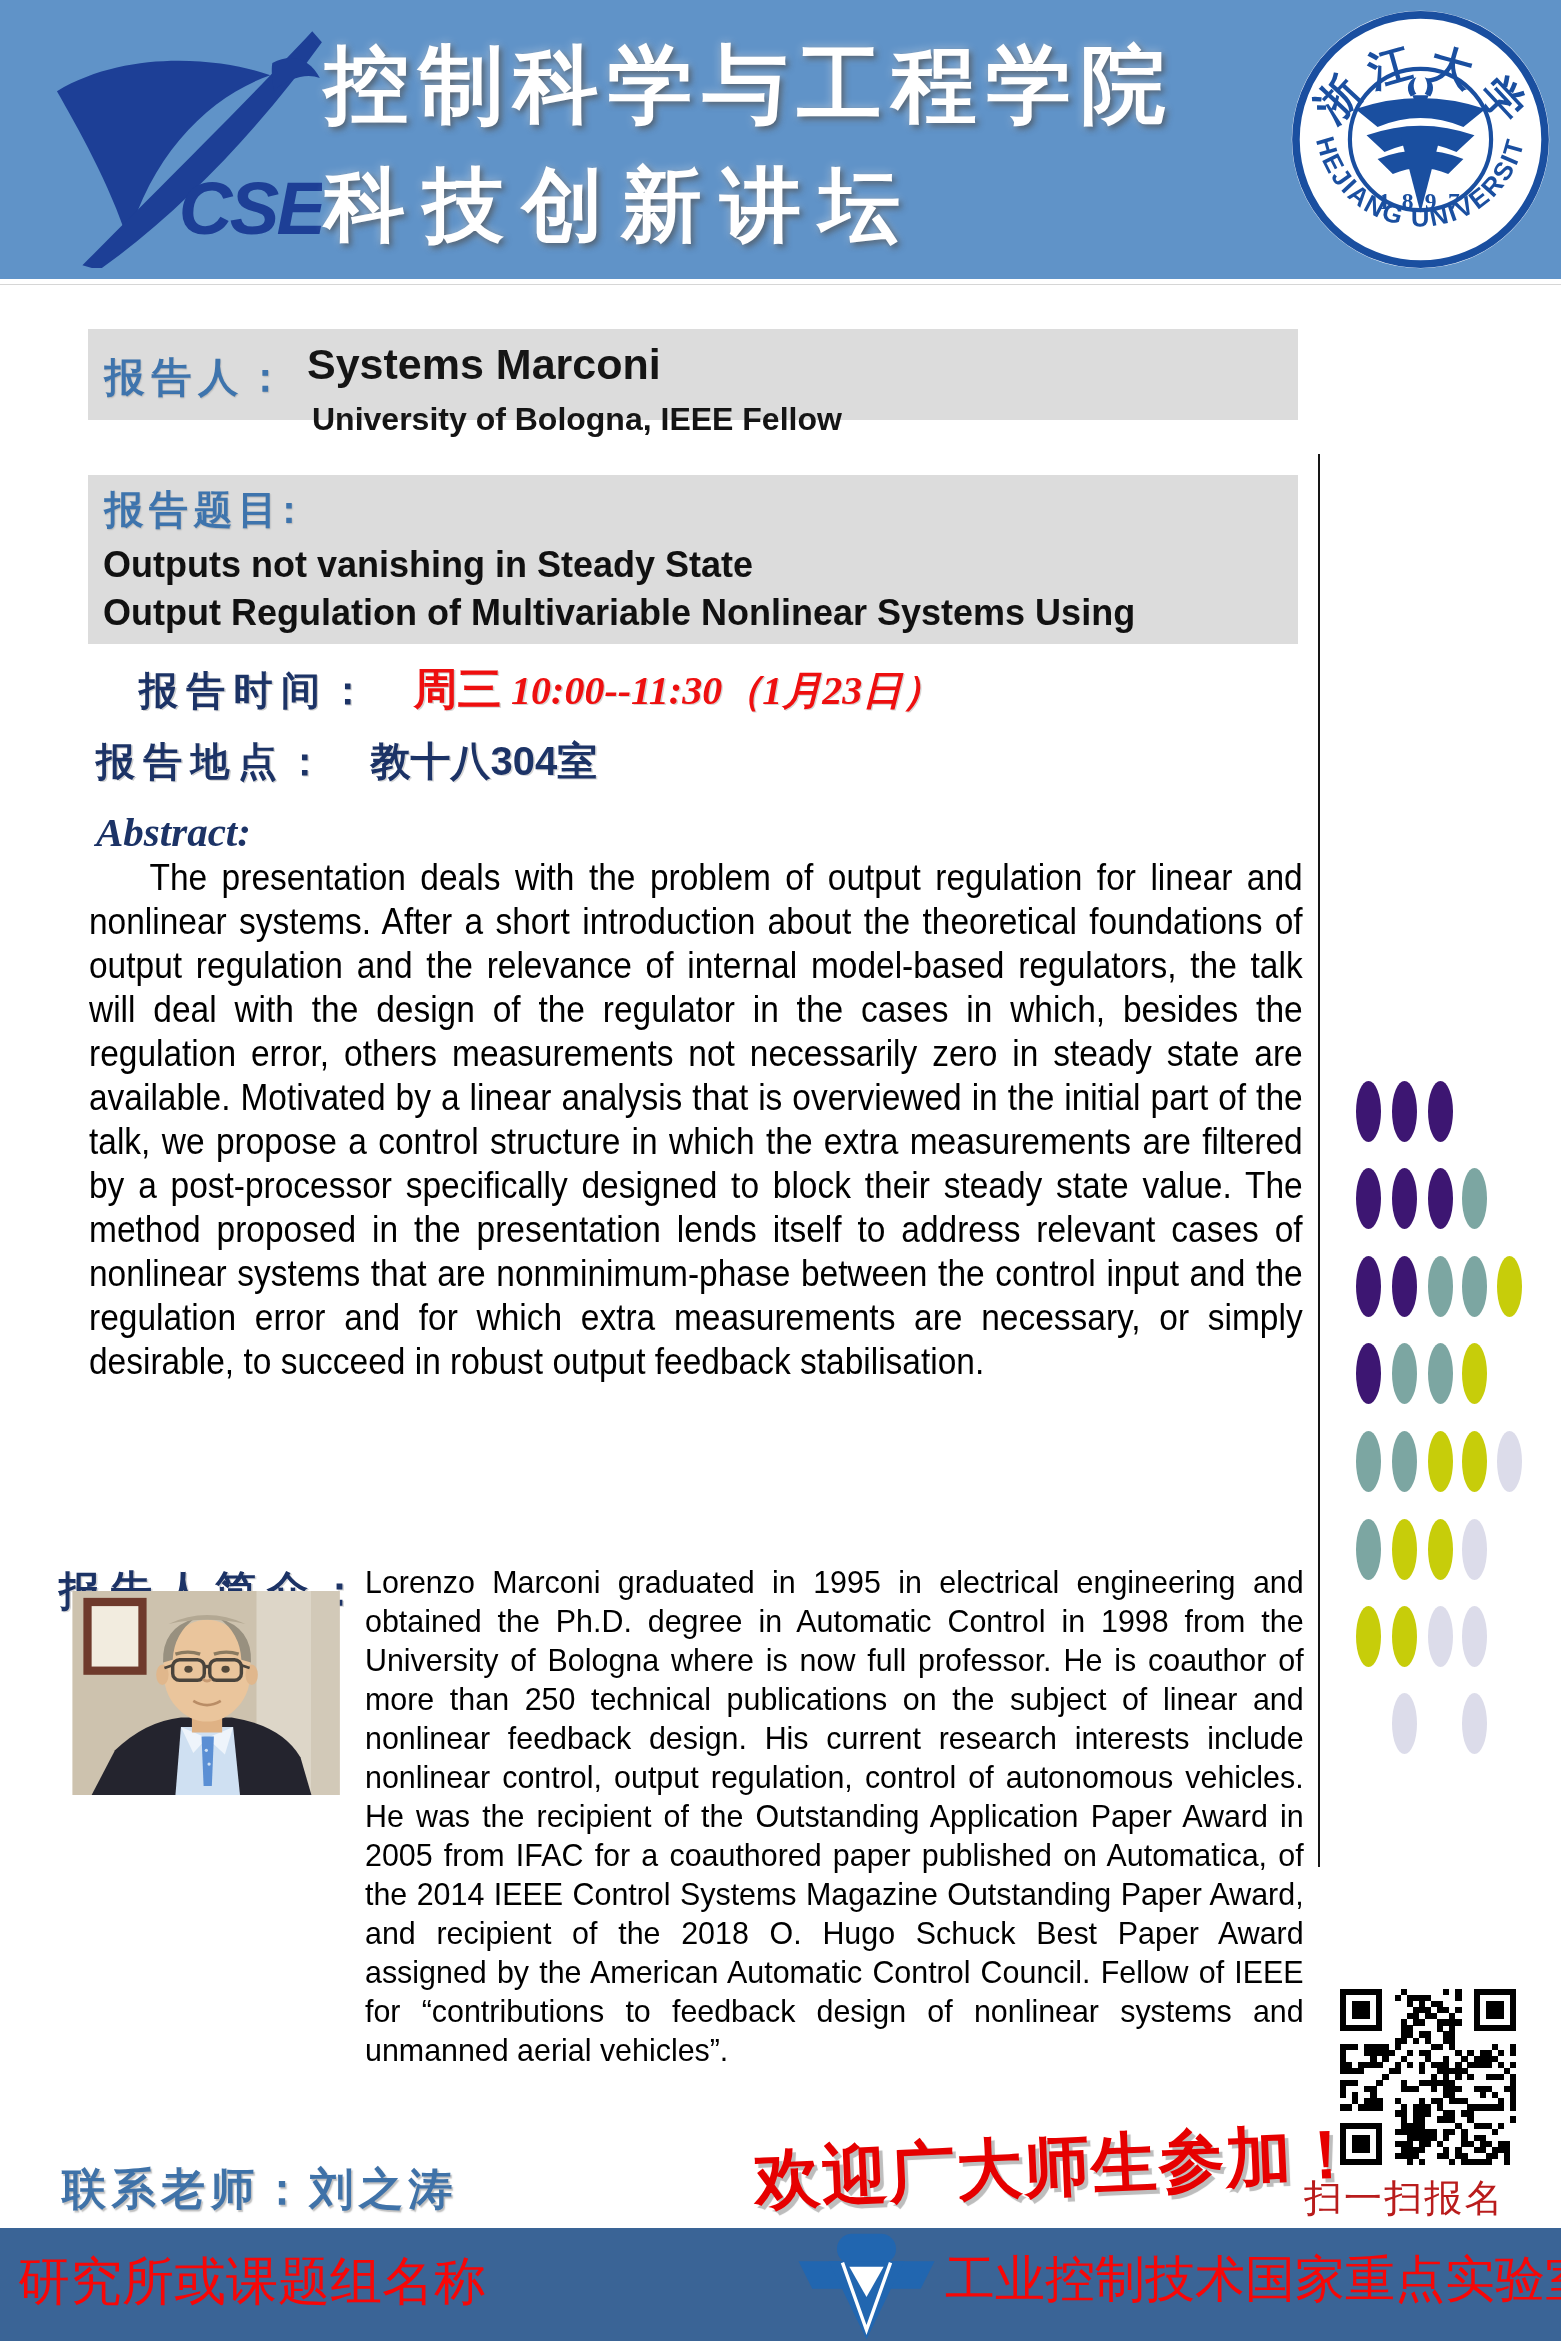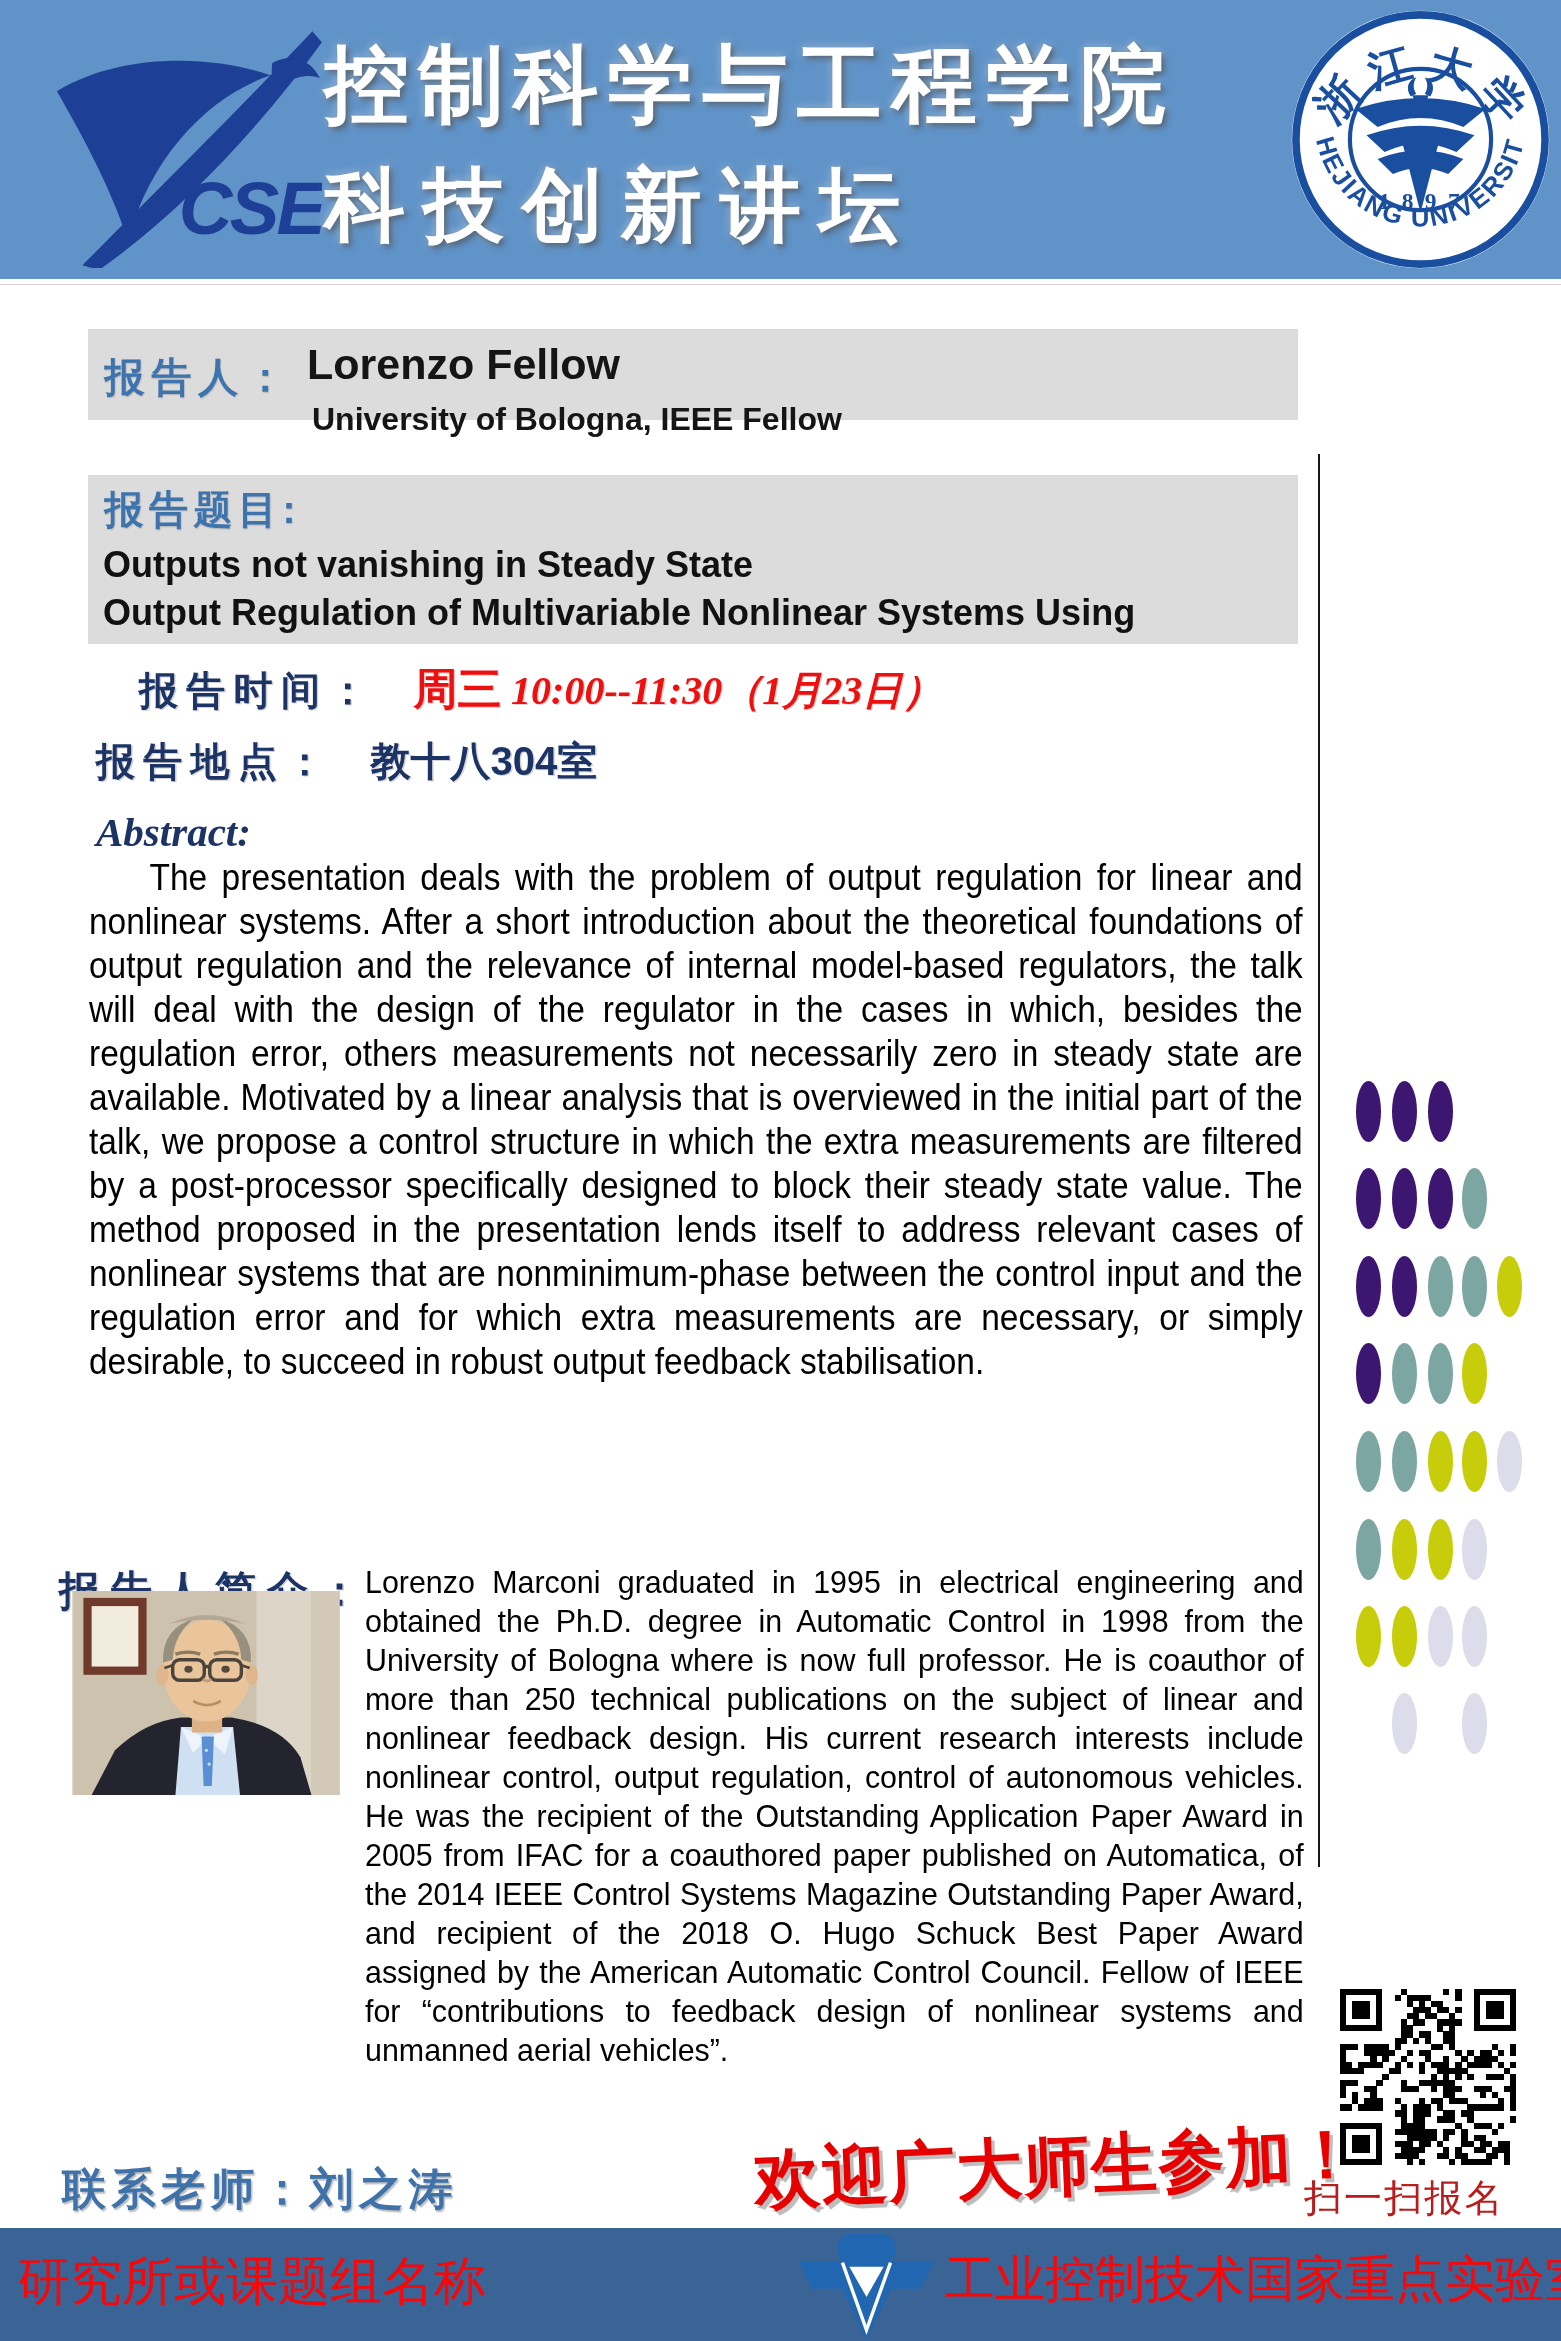--- a/index.html
+++ b/index.html
@@ -110,21 +110,21 @@
         <path d="M128,218 Q190,194 252,218 L230,240 Q190,222 150,240 Z"></path>
         <path d="M162,188 L218,188 L190,296 Z"></path>
       </g>
       <text x="190" y="290" font-size="34" font-weight="bold" fill="#1a4fa0" text-anchor="middle" letter-spacing="4" font-family="Liberation Serif, serif">1 8 9 7</text>
     </svg>
   </div>
   <div class="header-rule"></div>
 
   <div class="graybox box-speaker">
     <div class="blue-label spk-label">报告人：</div>
-    <div class="spk-name">Lorenzo Fellow</div>
+    <div class="spk-name">Systems Marconi</div>
     <div class="spk-affil">University of Bologna, IEEE Fellow</div>
   </div>
 
   <div class="graybox box-title">
     <div class="blue-label ttl-label">报告题目:</div>
     <div class="ttl-lines">
       <div>Outputs not vanishing in Steady State</div>
       <div>Output Regulation of Multivariable Nonlinear Systems Using</div>
     </div>
   </div>

